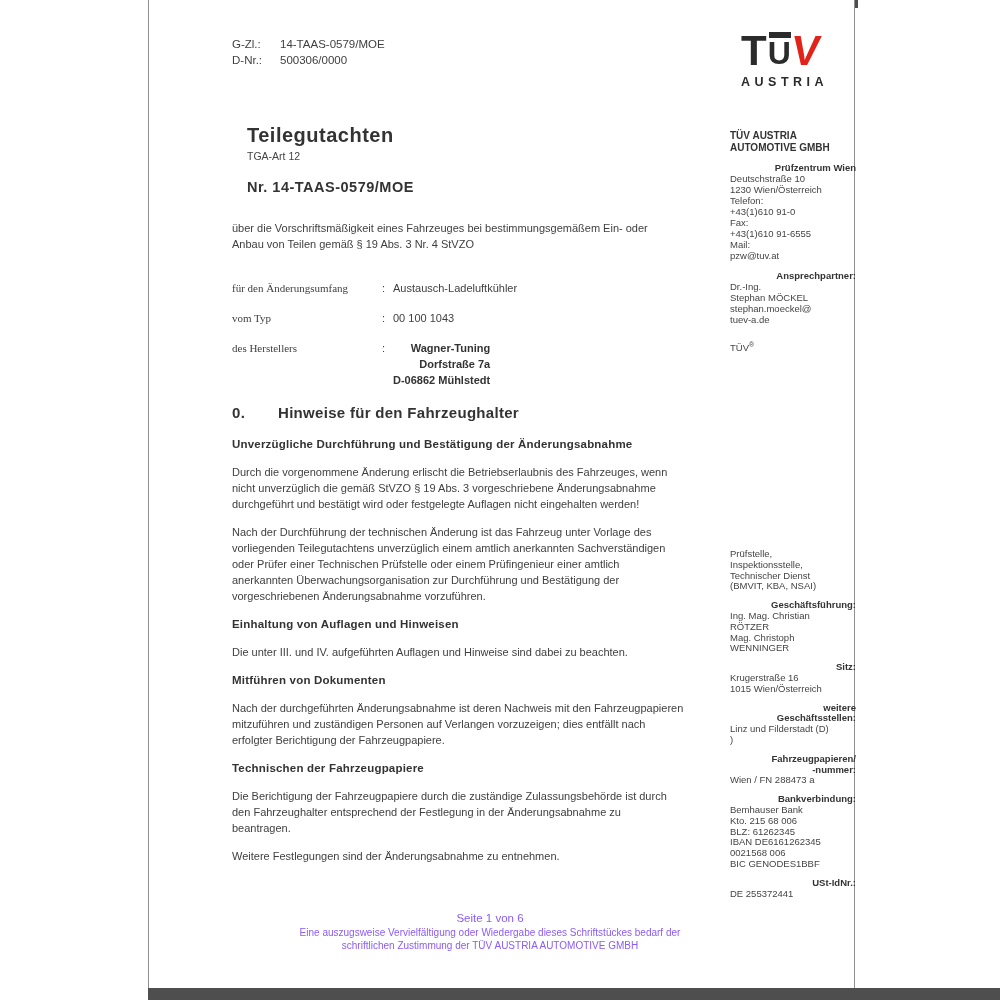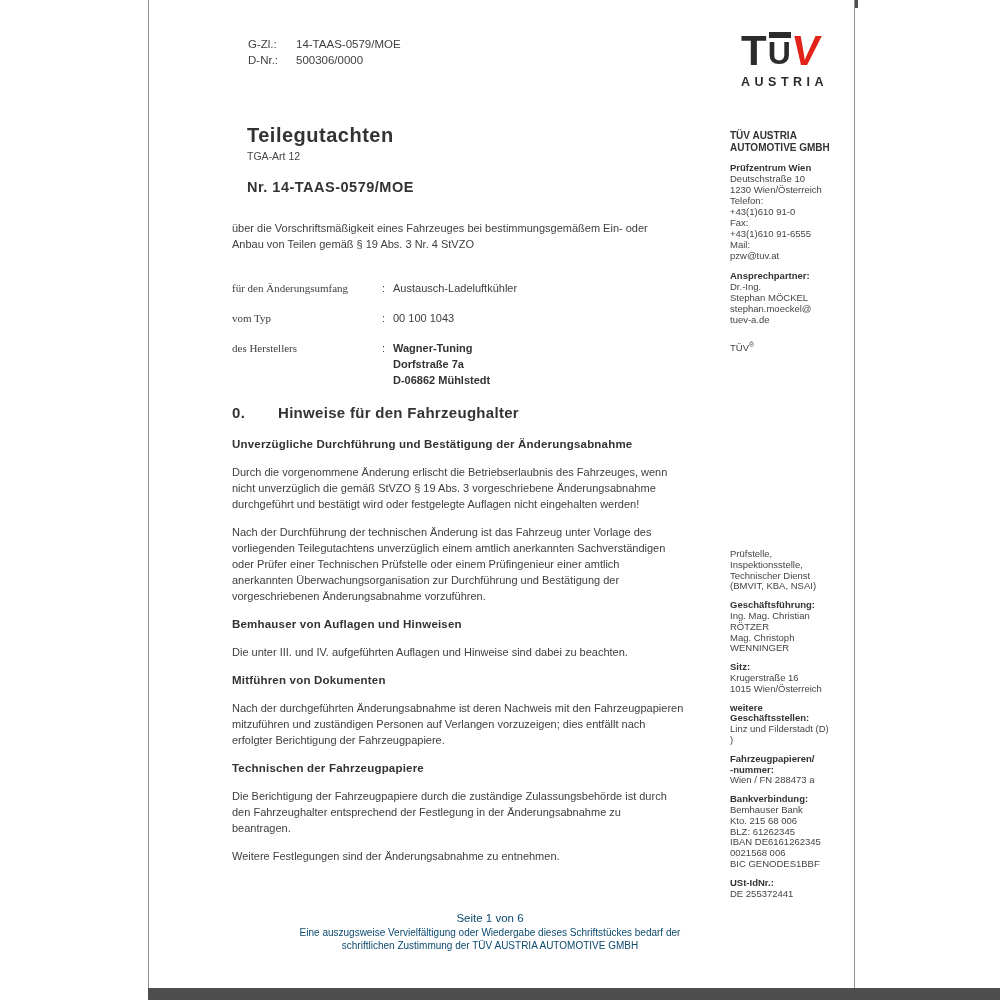--- a/index.html
+++ b/index.html
@@ -10,21 +10,21 @@
   .page{
     position:absolute;left:148px;top:0;width:707px;height:1000px;background:#fff;
     border-left:1px solid #8f8f8f;border-right:1px solid #8f8f8f;box-sizing:border-box;
   }
   .bar-top{position:absolute;left:148px;top:0;width:710px;height:8px;background:#4e4e4e;}
   .bar-bottom{position:absolute;left:148px;top:988px;width:852px;height:12px;background:#4e4e4e;}
 
   .abs{position:absolute;}
 
   
-  .ref{left:248px;top:36px;font-size:11.5px;line-height:16px;}
+  .ref{left:232px;top:36px;font-size:11.5px;line-height:16px;}
   .ref-row{display:flex;}
   .ref-label{width:48px;}
 
   
   .logo{left:741px;top:34px;width:125px;}
   .logo-tuv{display:flex;align-items:flex-end;font-weight:900;color:#2b2b2b;}
   .lt{font-size:42px;line-height:34px;letter-spacing:0;}
   .lu-wrap{position:relative;display:inline-block;margin:0 1px;}
   .lu{font-size:32px;line-height:26px;font-weight:900;display:inline-block;}
   .lu-bar{position:absolute;top:-8px;left:1px;right:0;height:6px;background:#2b2b2b;}
@@ -39,31 +39,31 @@
 
   
   .pre{white-space:pre-line;}
   .intro{left:232px;top:220px;width:502px;font-size:11px;line-height:16px;}
 
   .details{left:232px;top:280px;width:502px;font-size:11px;line-height:16px;}
   .drow{display:flex;margin-bottom:14px;}
   .dlabel{width:150px;flex:none;font-family:Liberation Serif, serif;}
   .dcolon{width:11px;flex:none;}
   .dval{white-space:pre-line;}
-  .b{font-weight:bold;color:#333;}
+  .b{font-weight:bold;color:#333;text-align:right;}
 
   .section-head{left:232px;top:404px;width:502px;display:flex;font-size:15px;font-weight:bold;color:#333;letter-spacing:.3px;}
   .sec-num{width:46px;flex:none;}
 
   .blocks{left:232px;top:436px;width:502px;font-size:11px;line-height:16px;}
   .blk{margin-bottom:12px;white-space:pre-line;}
   .blk.subhead{font-weight:bold;color:#333;font-size:11.5px;letter-spacing:.2px;}
 
   
-  .footer{left:190px;top:912px;width:600px;text-align:center;color:#0c4a6e;}
+  .footer{left:190px;top:912px;width:600px;text-align:center;color:#8b5cf6;}
   .footer-page{font-size:11.5px;}
   .footer-note{font-size:10px;line-height:13px;margin-top:2px;white-space:pre-line;}
 
   
   .sidebar-top{left:730px;top:130px;width:126px;font-size:9.5px;line-height:11px;color:#444;}
   .sb-company{font-weight:bold;font-size:10px;line-height:11.5px;color:#333;margin-bottom:9px;}
   .sb-group{margin-bottom:9px;}
   .sb-line.b{font-weight:bold;color:#333;}
   .tuv-mark{margin-top:14px;font-size:9.5px;color:#444;}
   .tuv-mark sup{font-size:7px;}
@@ -137,21 +137,21 @@
 <div class="abs blocks">
     <div class="blk subhead">Unverzügliche Durchführung und Bestätigung der Änderungsabnahme</div>
     <div class="blk para">Durch die vorgenommene Änderung erlischt die Betriebserlaubnis des Fahrzeuges, wenn
 nicht unverzüglich die gemäß StVZO § 19 Abs. 3 vorgeschriebene Änderungsabnahme
 durchgeführt und bestätigt wird oder festgelegte Auflagen nicht eingehalten werden!</div>
     <div class="blk para">Nach der Durchführung der technischen Änderung ist das Fahrzeug unter Vorlage des
 vorliegenden Teilegutachtens unverzüglich einem amtlich anerkannten Sachverständigen
 oder Prüfer einer Technischen Prüfstelle oder einem Prüfingenieur einer amtlich
 anerkannten Überwachungsorganisation zur Durchführung und Bestätigung der
 vorgeschriebenen Änderungsabnahme vorzuführen.</div>
-    <div class="blk subhead">Bemhauser von Auflagen und Hinweisen</div>
+    <div class="blk subhead">Einhaltung von Auflagen und Hinweisen</div>
     <div class="blk para">Die unter III. und IV. aufgeführten Auflagen und Hinweise sind dabei zu beachten.</div>
     <div class="blk subhead">Mitführen von Dokumenten</div>
     <div class="blk para">Nach der durchgeführten Änderungsabnahme ist deren Nachweis mit den Fahrzeugpapieren
 mitzuführen und zuständigen Personen auf Verlangen vorzuzeigen; dies entfällt nach
 erfolgter Berichtigung der Fahrzeugpapiere.</div>
     <div class="blk subhead">Technischen der Fahrzeugpapiere</div>
     <div class="blk para">Die Berichtigung der Fahrzeugpapiere durch die zuständige Zulassungsbehörde ist durch
 den Fahrzeughalter entsprechend der Festlegung in der Änderungsabnahme zu
 beantragen.</div>
     <div class="blk para">Weitere Festlegungen sind der Änderungsabnahme zu entnehmen.</div>

